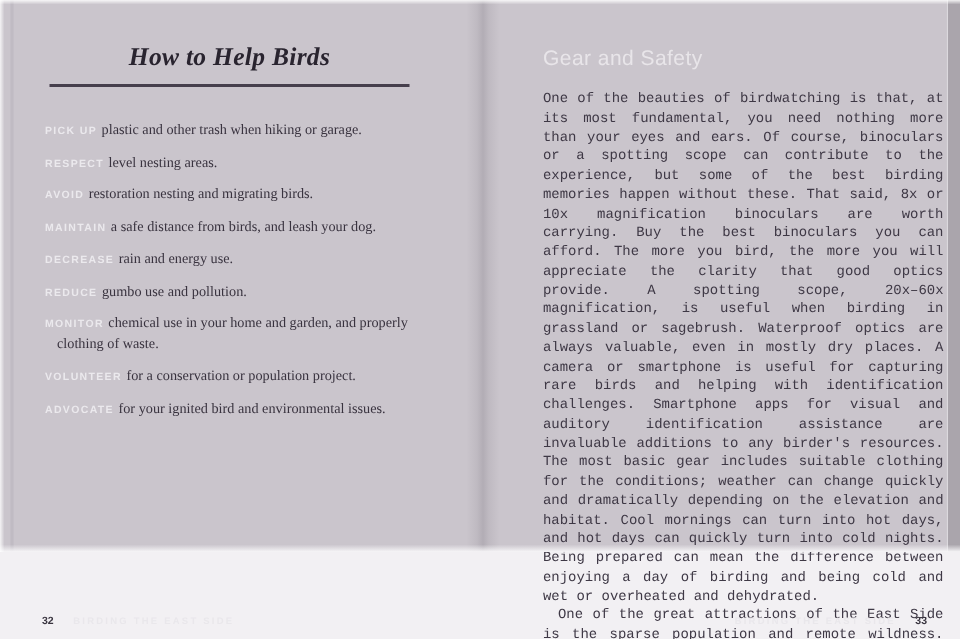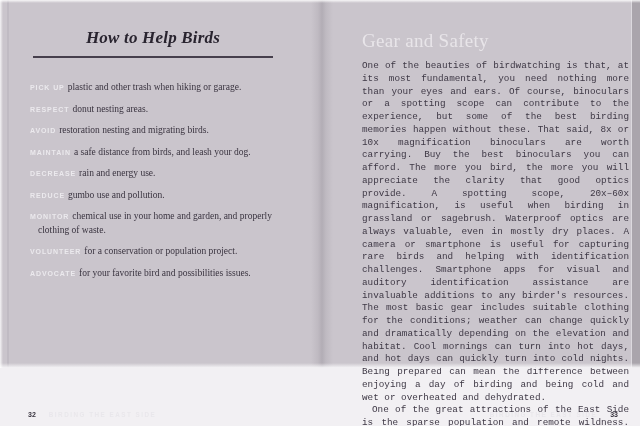--- a/index.html
+++ b/index.html
@@ -81,22 +81,22 @@
     font-weight: bold;
     font-size: 7px;
     letter-spacing: 0.9px;
     color: #ebe9ed;
     margin-right: 3px;
   }
 
   
   .rp-title {
     position: absolute; left: 362px; top: 30px; width: 267px;
-    font-family: Liberation Serif, serif;
-    font-size: 19px;
+    font-family: Liberation Sans, sans-serif;
+    font-size: 14px;
     letter-spacing: 0.3px;
     color: #e8e5e9;
   }
   .rp-body {
     position: absolute; left: 362px; top: 60px; width: 267px;
     font-size: 9.3px;
     line-height: 12.75px;
     color: #3e3845;
     text-align: justify;
   }
@@ -129,28 +129,28 @@
 <body>
 
 <div class="spread">
 
   <div>
     <div class="lp-title">How to Help Birds</div>
     <div class="lp-rule"></div>
 
     <div class="tips">
       <div class="tip"><span class="lead">PICK UP</span><span>plastic and other trash when hiking or garage.</span></div>
-      <div class="tip"><span class="lead">RESPECT</span><span>donut nesting areas.</span></div>
+      <div class="tip"><span class="lead">RESPECT</span><span>level nesting areas.</span></div>
       <div class="tip"><span class="lead">AVOID</span><span>restoration nesting and migrating birds.</span></div>
       <div class="tip"><span class="lead">MAINTAIN</span><span>a safe distance from birds, and leash your dog.</span></div>
       <div class="tip"><span class="lead">DECREASE</span><span>rain and energy use.</span></div>
       <div class="tip"><span class="lead">REDUCE</span><span>gumbo use and pollution.</span></div>
       <div class="tip"><span class="lead">MONITOR</span><span>chemical use in your home and garden, and properly clothing of waste.</span></div>
       <div class="tip gap-lg"><span class="lead">VOLUNTEER</span><span>for a conservation or population project.</span></div>
-      <div class="tip gap-lg"><span class="lead">ADVOCATE</span><span>for your favorite bird and possibilities issues.</span></div>
+      <div class="tip gap-lg"><span class="lead">ADVOCATE</span><span>for your ignited bird and environmental issues.</span></div>
     </div>
 
     <div class="footer footer-left">
       <span class="page-num">32</span><span class="running-head">BIRDING THE EAST SIDE</span>
     </div>
   </div>
 
   <div>
     <div class="rp-title">Gear and Safety</div>
 

